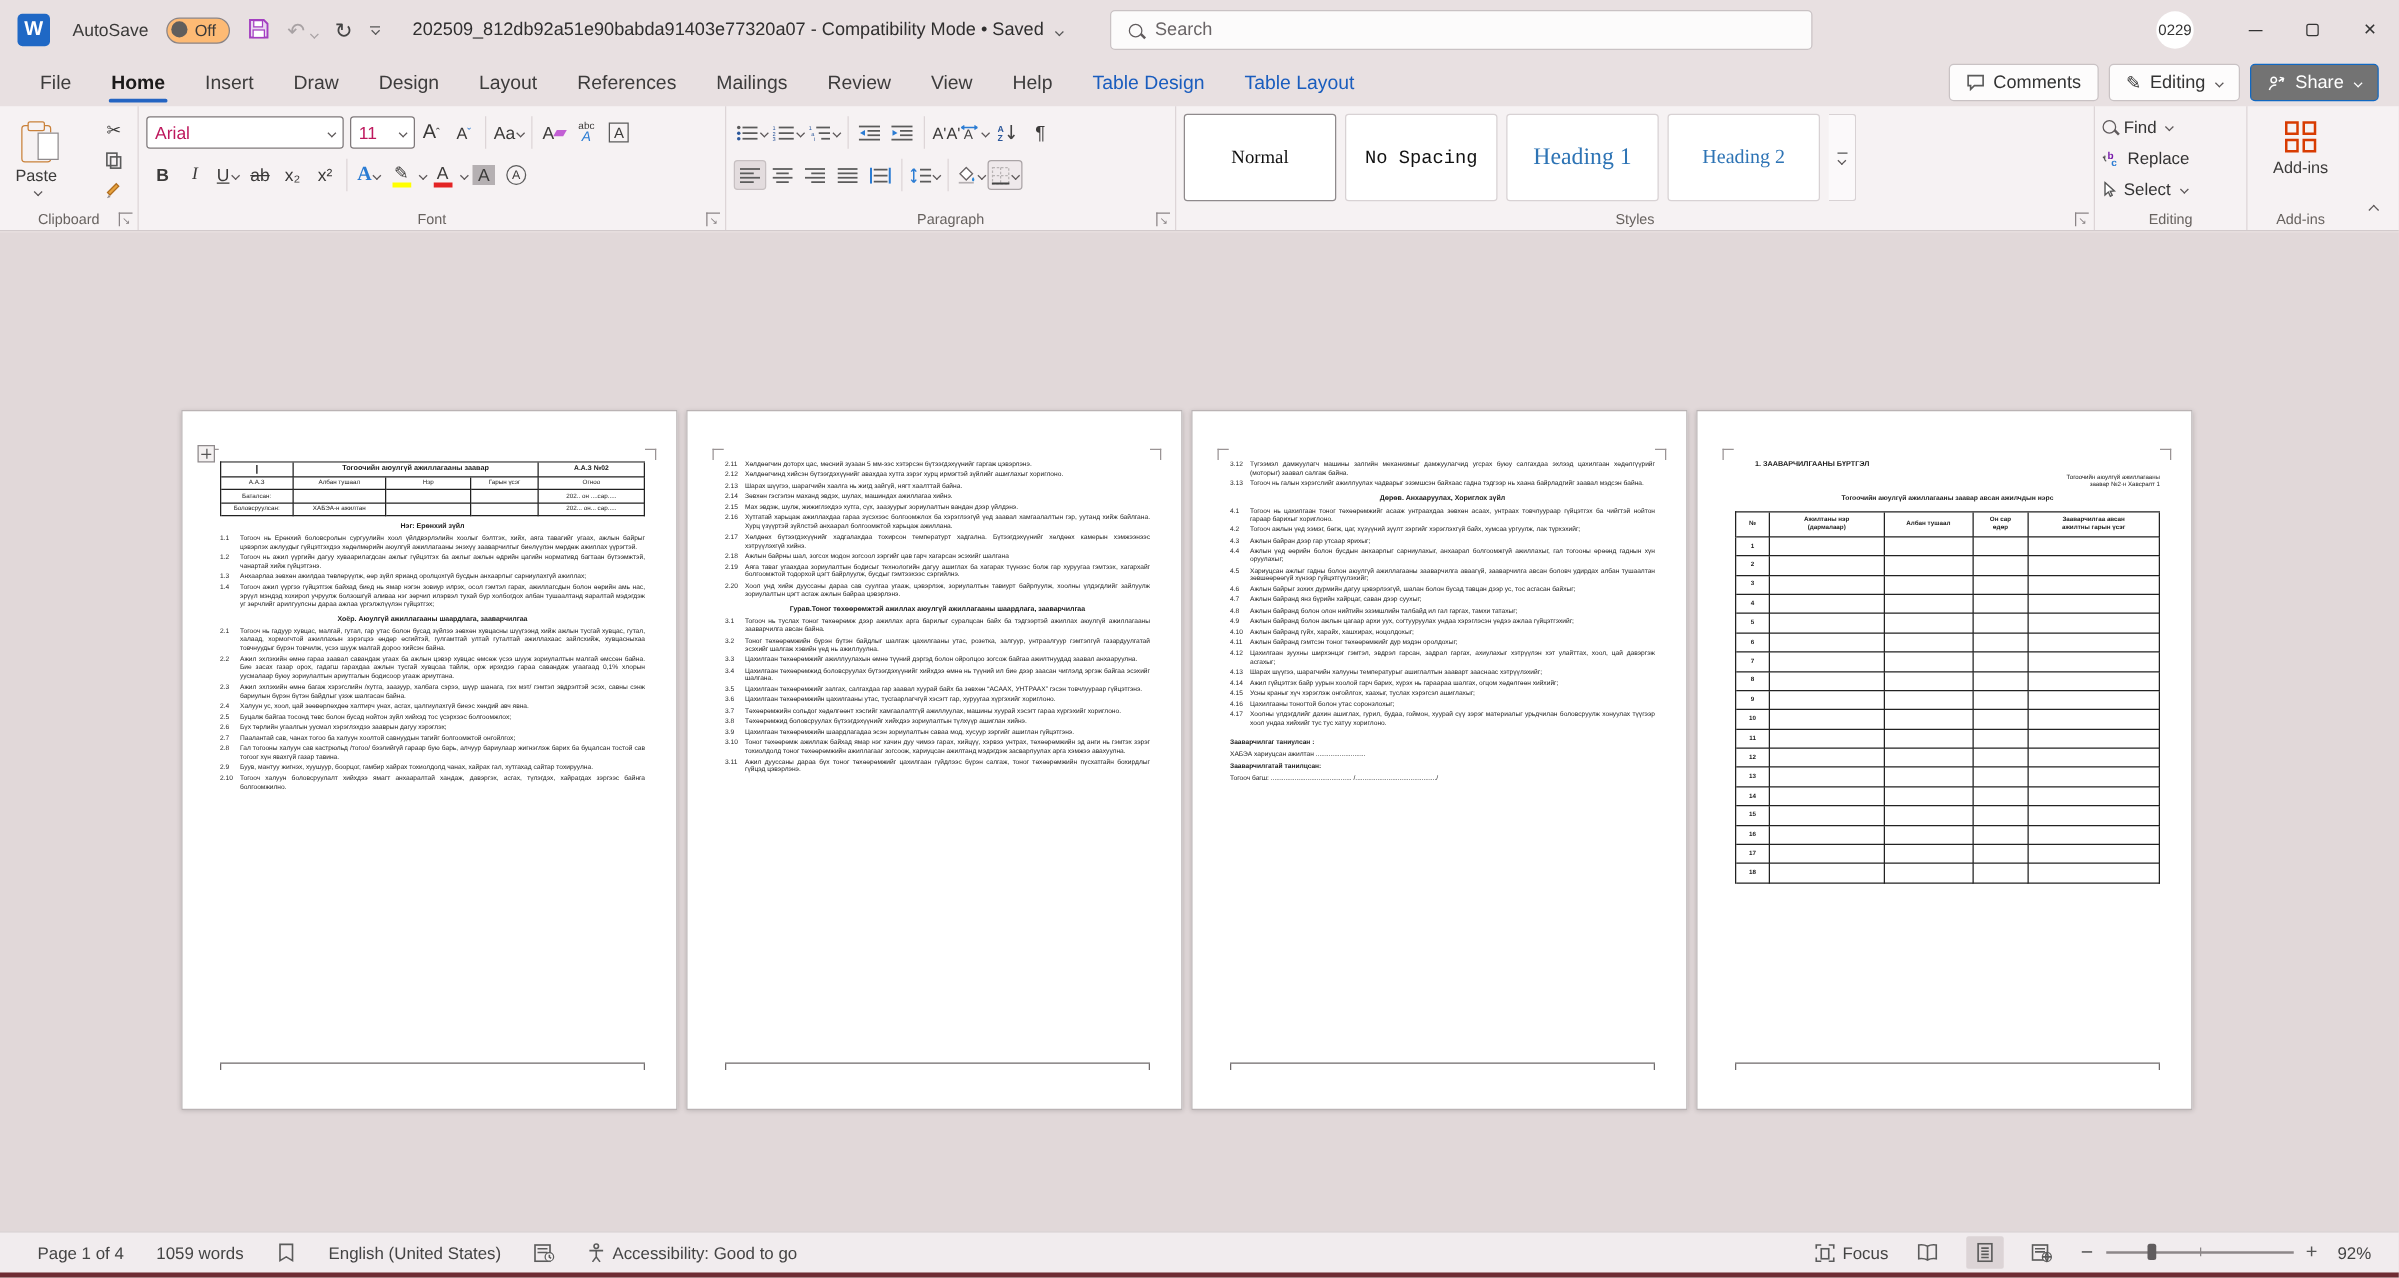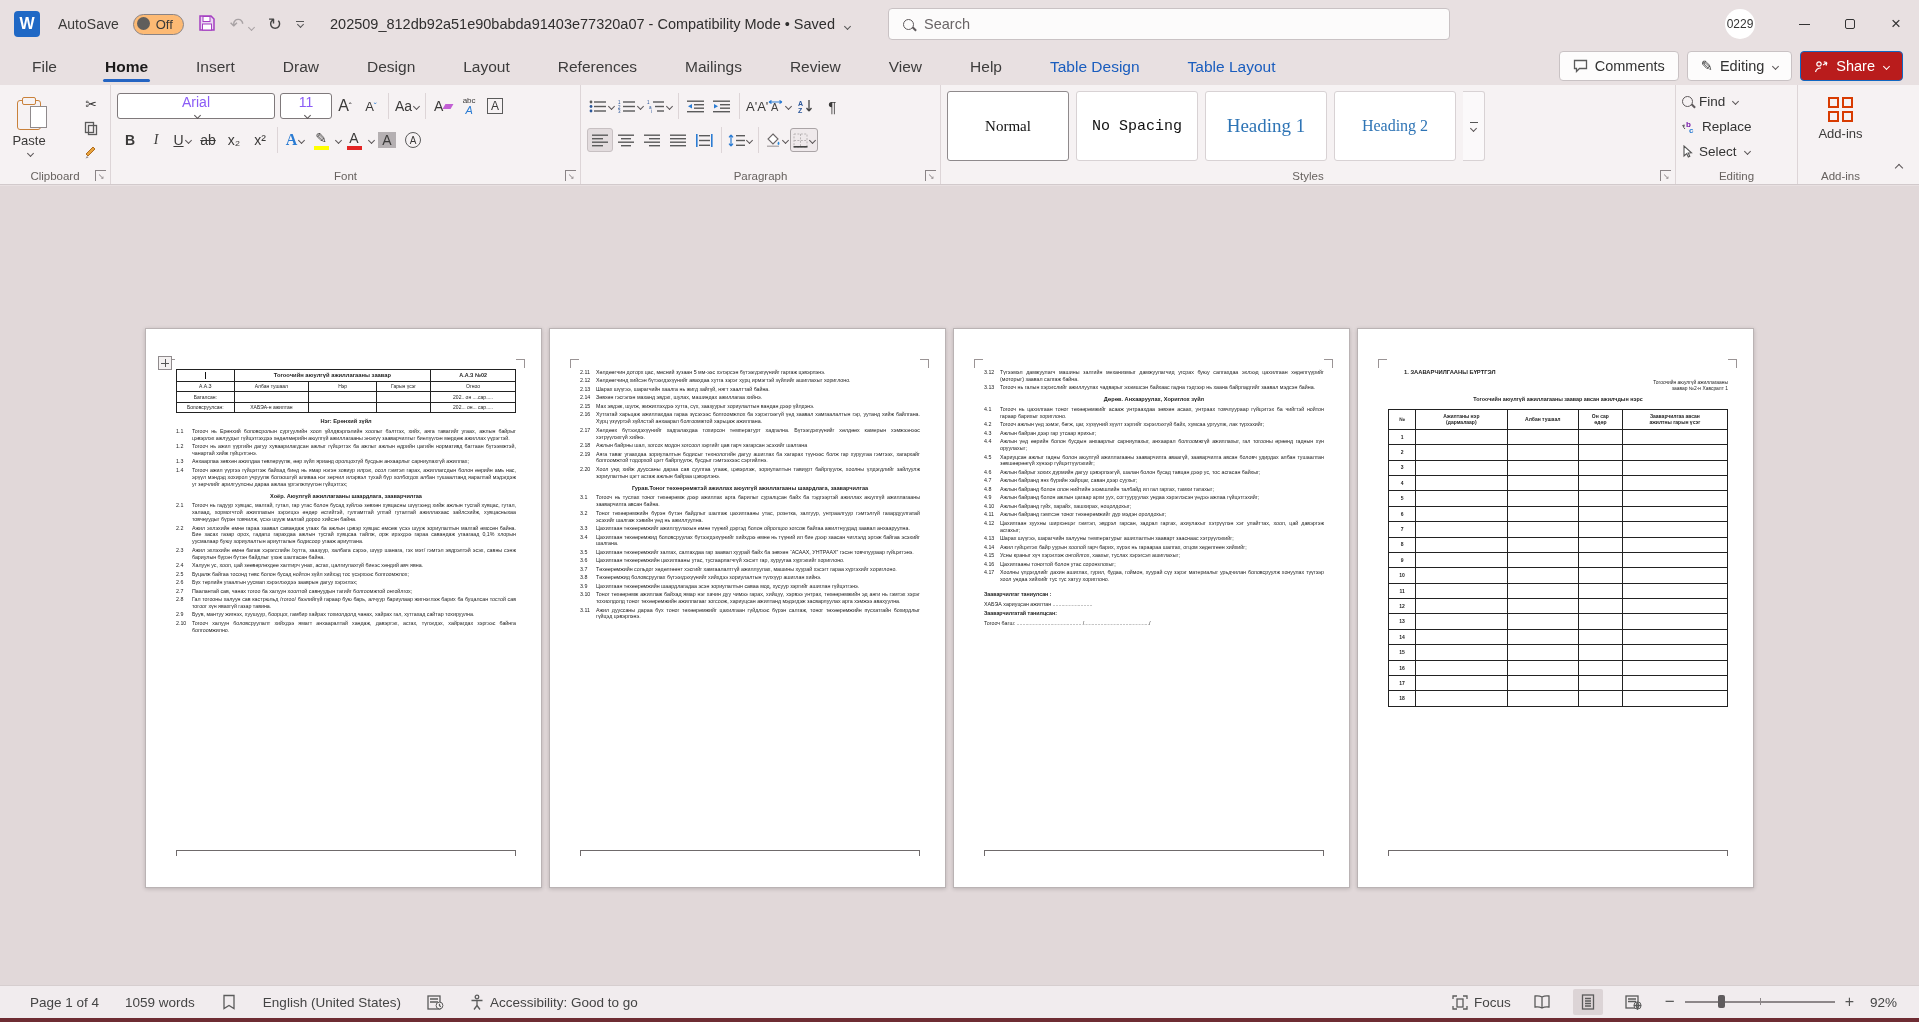--- a/index.html
+++ b/index.html
@@ -20,28 +20,28 @@
   .mag::after { content:""; position:absolute; width:5px; height:1.6px; background:#5f5a5c; transform:rotate(45deg); right:-4px; bottom:-1px; }
   #titlebar-right { position:absolute; right:0; top:0; height:48px; display:flex; align-items:center; }
   #avatar { width:30px; height:30px; border-radius:50%; background:#fff; color:#333; font-size:12px; display:flex; align-items:center; justify-content:center; margin-right:26px; }
   .winbtn { width:46px; height:48px; display:flex; align-items:center; justify-content:center; color:#333; font-size:17px; }
   .win-line { width:11px; height:0; border-top:1.2px solid #333; }
   .win-restore { position:relative; width:10px; height:10px; border:1.2px solid #333; border-radius:2px; background:#e8e0e1; }
   .win-restore::before { content:""; position:absolute; left:2px; top:-4px; width:10px; height:10px; border:1.2px solid #333; border-radius:2px; z-index:-1; }
 
   
   #tabrow { position:absolute; left:0; top:48px; width:1919px; height:37px; background:#e8e0e1; display:flex; align-items:flex-end; }
-  .tabs { display:flex; align-items:flex-end; margin-left:18px; gap:20px; }
+  .tabs { display:flex; align-items:flex-end; margin-left:18px; gap:4px; }
   .rtab { font-size:15.5px; color:#3d3c3c; padding:6px 14px 9px; border-radius:5px 5px 0 0; position:relative; white-space:nowrap; }
   .rtab.active { font-weight:bold; color:#1b1a1a; }
   .rtab.active::after { content:""; position:absolute; left:12px; right:12px; bottom:3px; height:3px; border-radius:2px; background:#2464c2; }
   .rtab.ctx { color:#1a5dbe; }
   #tabrow-right { position:absolute; right:16px; bottom:4px; display:flex; gap:8px; }
   .pill { display:flex; align-items:center; gap:7px; height:30px; padding:0 13px; border-radius:4px; border:1px solid #c9c2c4; background:#fdfcfc; font-size:14.5px; color:#333; }
-  .pill.share { background:#b91c1c; border-color:#1168c2; color:#fff;text-align:right; }
+  .pill.share { background:#737373; border-color:#1168c2; color:#fff;text-align:right; }
 
   
   #ribbon { position:absolute; left:0; top:85px; width:1919px; height:100px; background:#f6f2f3; border-bottom:1px solid #d2cacc; display:flex; }
   .rgroup { position:relative; height:100%; padding:6px 6px 18px; }
   .rgroup + .rgroup { border-left:1px solid #ddd5d7; }
   .glabel { position:absolute; bottom:2px; left:0; right:0; text-align:center; font-size:11.5px; color:#67625f; }
   .launcher { position:absolute; bottom:3px; right:4px; width:11px; height:11px; border-left:1px solid #8a8486; border-top:1px solid #8a8486; font-size:8px; color:#8a8486; line-height:11px; text-align:center; }
   .rbtn { display:flex; align-items:center; justify-content:center; border-radius:3px; color:#3b3a39; }
   .sbtn { height:24px; min-width:26px; padding:0 2px; font-size:14px; }
   .vdiv { width:1px; background:#ddd5d7; align-self:stretch; margin:2px 4px; }
@@ -54,21 +54,21 @@
   .clipboard-ic::after { content:""; position:absolute; right:-7px; top:5px; width:15px; height:20px; background:#fff; border:1px solid #8f8a8c; }
   .clip-col { float:right; display:flex; flex-direction:column; gap:2px; margin-top:2px; }
   .clip-col .sbtn { height:22px; }
   
   svg .st { stroke:#5b5b5b; fill:none; stroke-width:1.3; }
   svg .fl { fill:#5b5b5b; }
 
   
   #grp-font { width:470px; }
   .frow { display:flex; align-items:center; height:30px; margin-bottom:4px; }
-  .combo { display:flex; align-items:center; justify-content:space-between; background:#fff; border:1px solid #7f797b; border-radius:3px; height:26px; padding:0 6px; font-size:14px; color:#8b5cf6;flex-direction:column; }
+  .combo { display:flex; align-items:center; justify-content:space-between; background:#fff; border:1px solid #7f797b; border-radius:3px; height:26px; padding:0 6px; font-size:14px; color:#be185d; }
   #font-name { width:158px; }
   #font-size { width:52px; margin-left:5px; }
   .colorbar { display:flex; flex-direction:column; align-items:center; line-height:1; }
   .colorbar .bar { width:15px; height:4px; margin-top:1px; }
 
   
   #grp-paragraph { width:360px; }
 
   
   #grp-styles { width:735px; }

